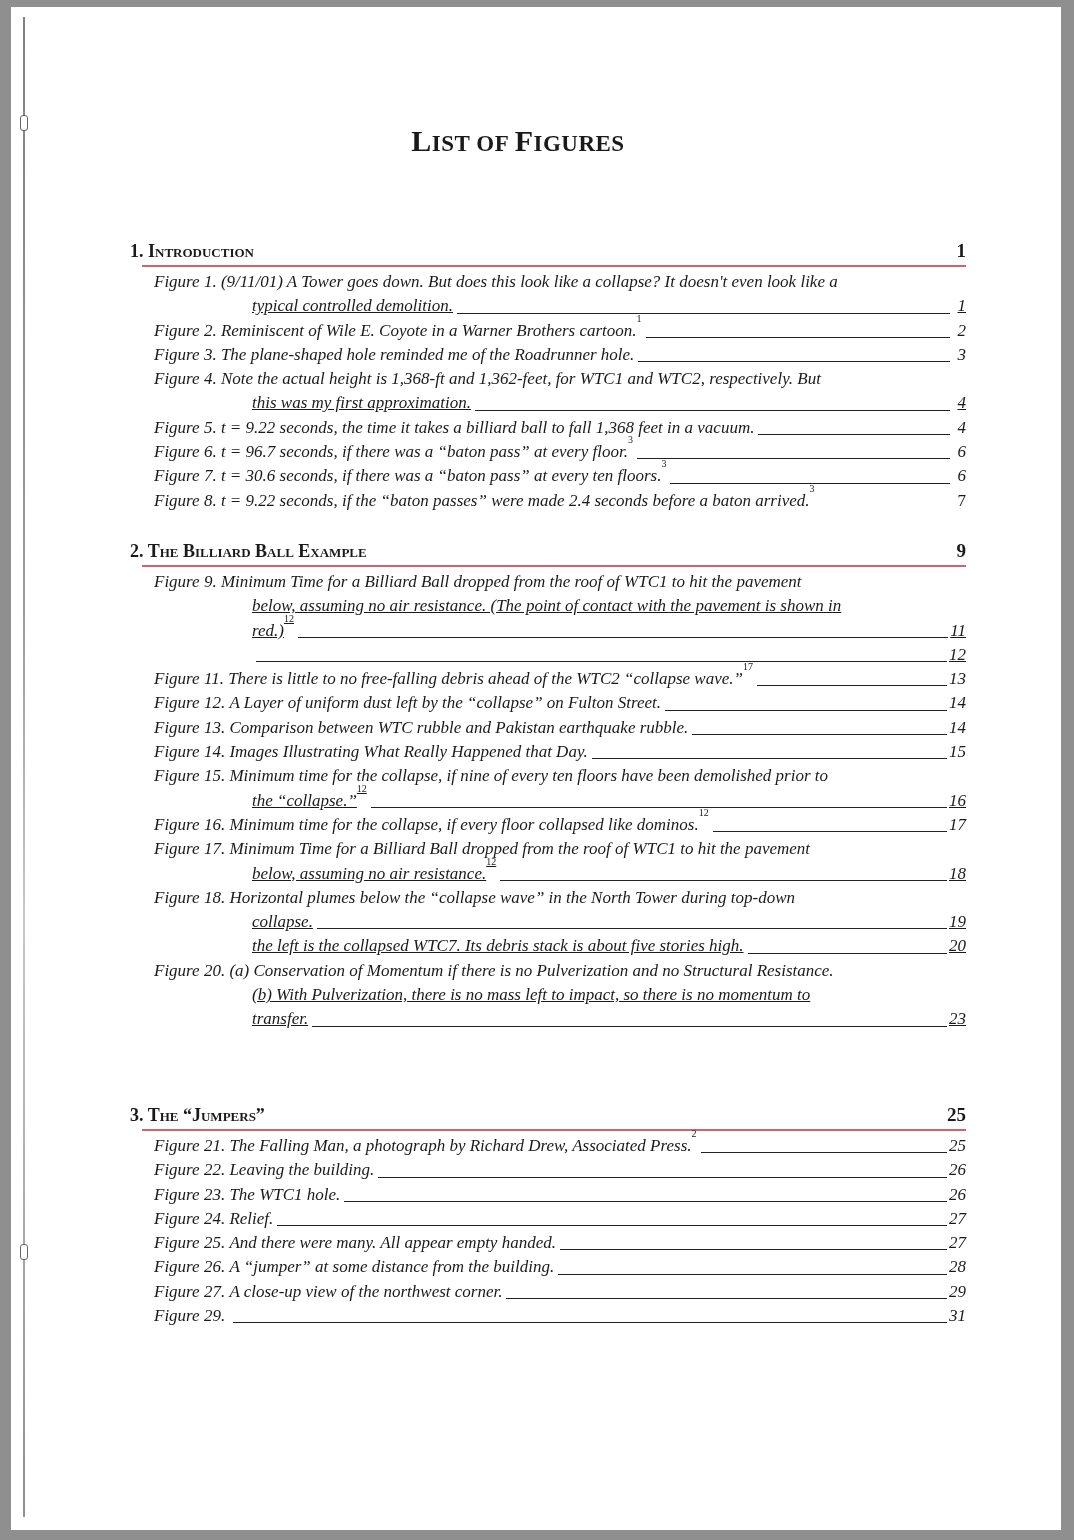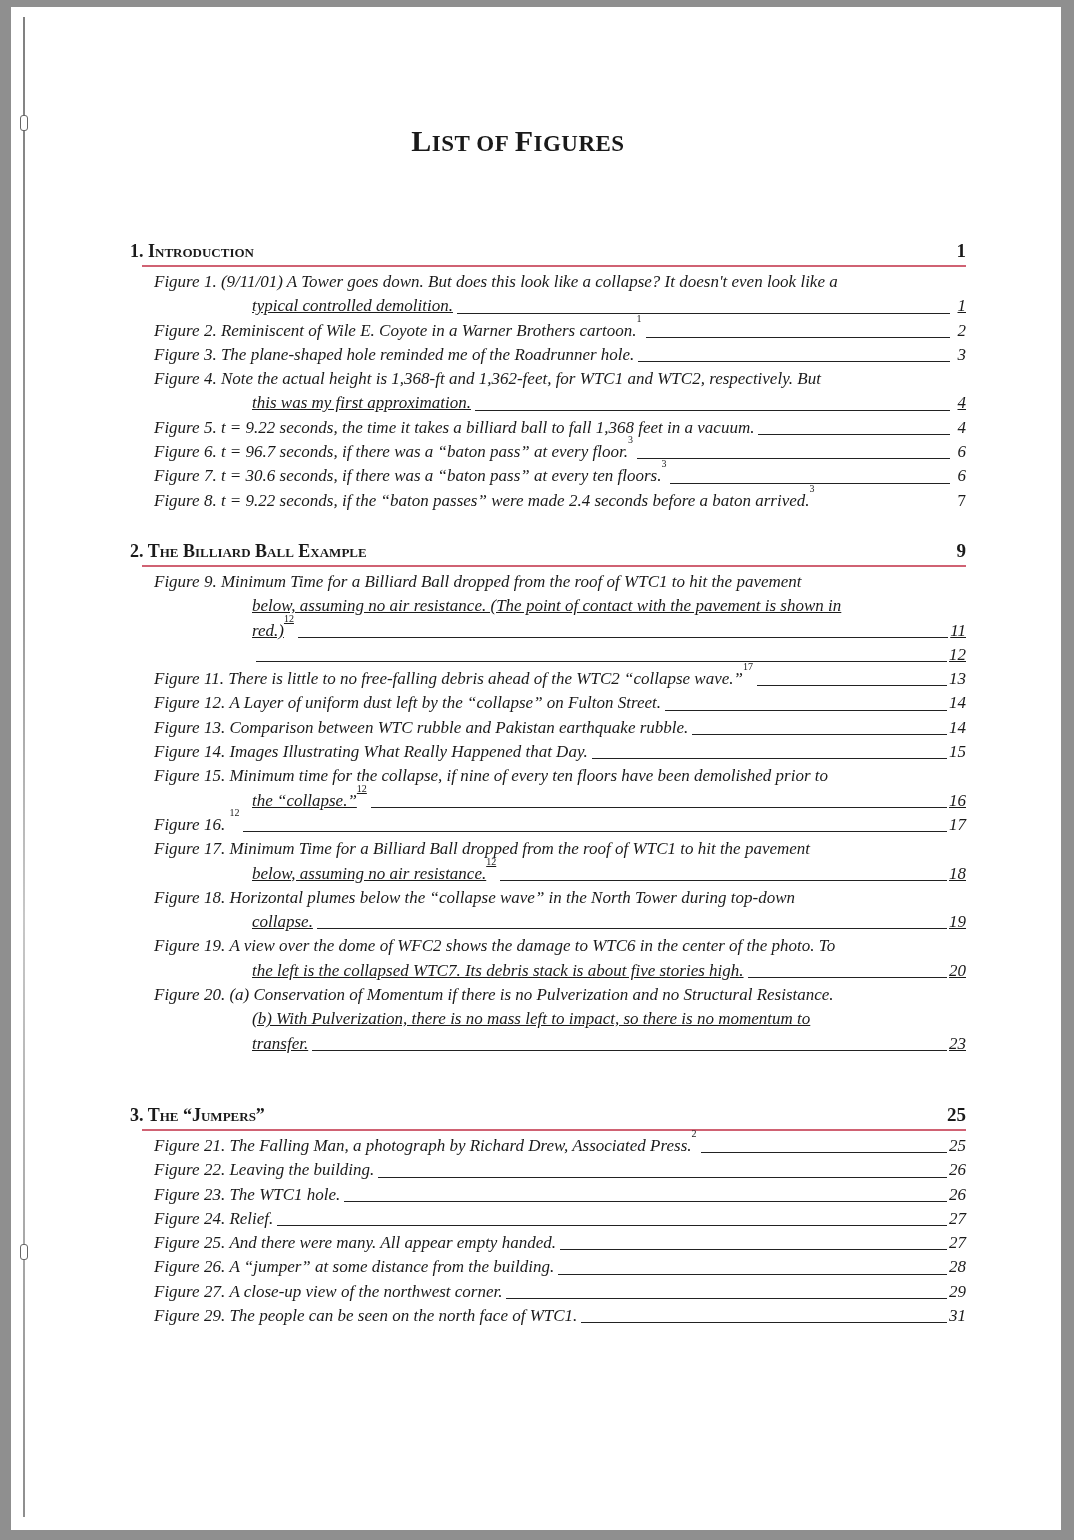--- a/index.html
+++ b/index.html
@@ -190,41 +190,40 @@
     <div class="entry">
       <div class="line"><span class="txt">Figure 15.</span>&nbsp;<span class="txt">Minimum time for the collapse, if nine of every ten floors have been demolished prior to</span></div>
       <div class="line indent">
         <span class="txt">the “collapse.”</span>
         <sup>12</sup>
         <span class="leader"></span>
         <span class="pg">16</span>
       </div>
     </div>
     <div class="entry">
-      <div class="line"><span class="txt">Figure 16.</span>&nbsp;<sup>12</sup><span class="leader"></span><span class="pg">17</span></div>
+      <div class="line"><span class="txt">Figure 16.</span>&nbsp;<span class="txt">Minimum time for the collapse, if every floor collapsed like dominos.</span><sup>12</sup><span class="leader"></span><span class="pg">17</span></div>
     </div>
     <div class="entry">
       <div class="line"><span class="txt">Figure 17.</span>&nbsp;<span class="txt">Minimum Time for a Billiard Ball dropped from the roof of WTC1 to hit the pavement</span></div>
       <div class="line indent">
         <span class="txt">below, assuming no air resistance.</span>
         <sup>12</sup>
         <span class="leader"></span>
         <span class="pg">18</span>
       </div>
     </div>
     <div class="entry">
       <div class="line"><span class="txt">Figure 18.</span>&nbsp;<span class="txt">Horizontal plumes below the “collapse wave” in the North Tower during top-down</span></div>
       <div class="line indent">
         <span class="txt">collapse.</span>
         <span class="leader"></span>
         <span class="pg">19</span>
       </div>
     </div>
     <div class="entry">
-      <div class="line"><span class="txt">Figure 19.</span>&nbsp;<span class="txt">A view over the dome of WFC2 shows the damage to WTC6 in the center of the photo. To</span></div>
       <div class="line indent">
         <span class="txt">the left is the collapsed WTC7. Its debris stack is about five stories high.</span>
         <span class="leader"></span>
         <span class="pg">20</span>
       </div>
     </div>
     <div class="entry">
       <div class="line"><span class="txt">Figure 20.</span>&nbsp;<span class="txt">(a) Conservation of Momentum if there is no Pulverization and no Structural Resistance.</span></div>
       <div class="line indent">
         <span class="txt">(b) With Pulverization, there is no mass left to impact, so there is no momentum to</span>
@@ -257,15 +256,15 @@
     <div class="entry">
       <div class="line"><span class="txt">Figure 25.</span>&nbsp;<span class="txt">And there were many. All appear empty handed.</span><span class="leader"></span><span class="pg">27</span></div>
     </div>
     <div class="entry">
       <div class="line"><span class="txt">Figure 26.</span>&nbsp;<span class="txt">A “jumper” at some distance from the building.</span><span class="leader"></span><span class="pg">28</span></div>
     </div>
     <div class="entry">
       <div class="line"><span class="txt">Figure 27.</span>&nbsp;<span class="txt">A close-up view of the northwest corner.</span><span class="leader"></span><span class="pg">29</span></div>
     </div>
     <div class="entry">
-      <div class="line"><span class="txt">Figure 29.</span>&nbsp;<span class="txt">The people can be seen on the north face of WTC1.</span><span class="leader"></span><span class="pg">31</span></div>
+      <div class="line"><span class="txt">Figure 29.</span>&nbsp;<span class="leader"></span><span class="pg">31</span></div>
     </div>
   </div>
 
 </body></html>

